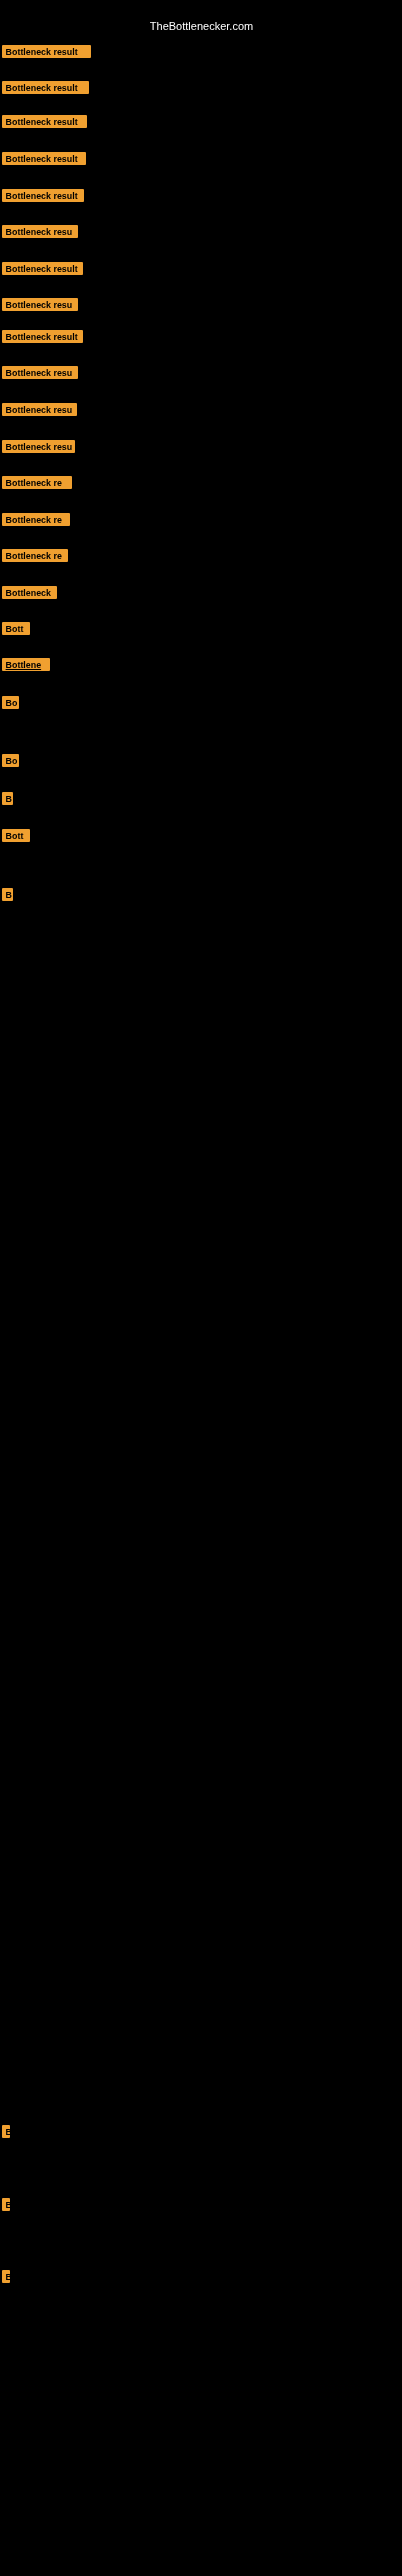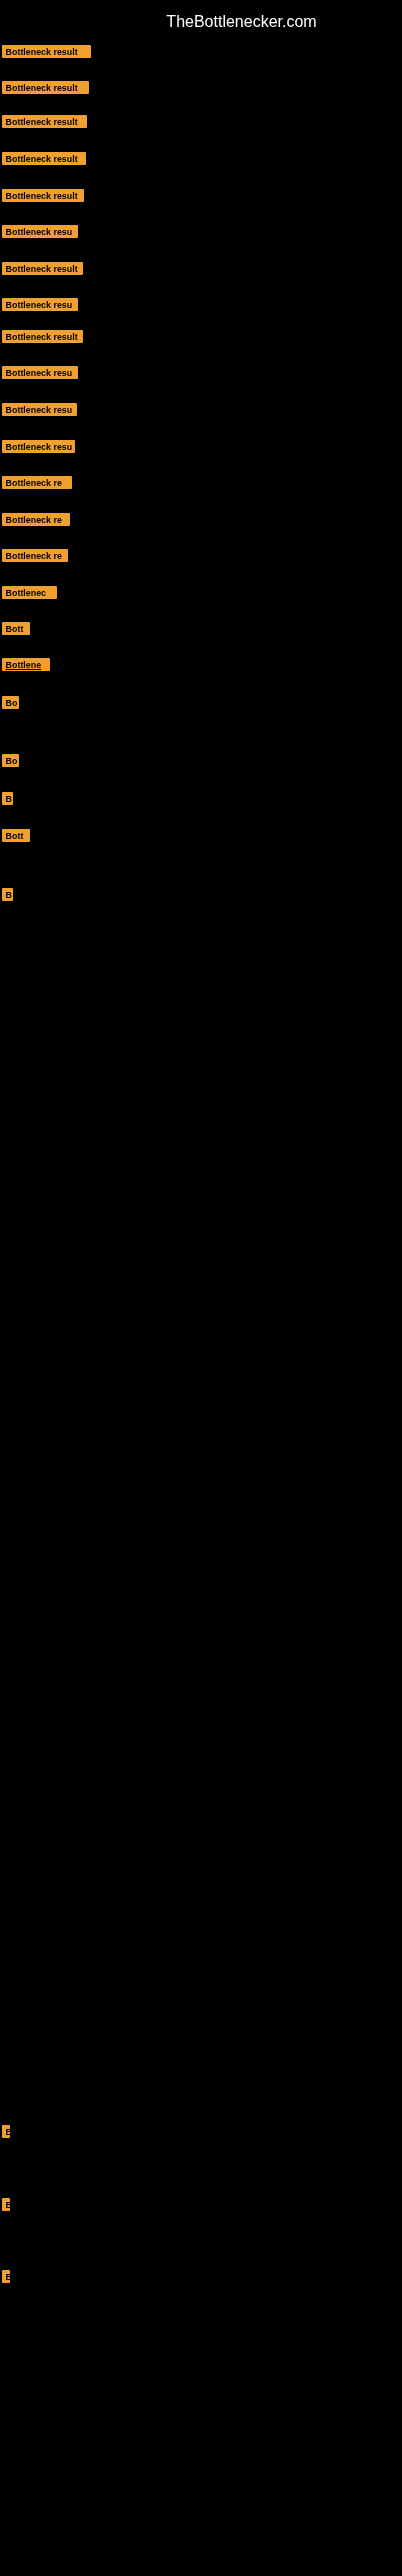--- a/index.html
+++ b/index.html
@@ -6,27 +6,26 @@
     body {
       background-color: #000;
       width: 403px;
       min-height: 2576px;
       font-family: Arial, sans-serif;
       position: relative;
       overflow-x: hidden;
     }
     .site-title {
       position: absolute;
-      top: 13px;
+      top: 20px;
       left: 50%;
       transform: translateX(-50%);
       color: #fff;
-      font-size: 16px;
+      font-size: 11px;
       white-space: nowrap;
-      margin-left: 40px;
     }
     .bottleneck-badge {
       position: absolute;
       background-color: #f0a030;
       color: #000;
       font-size: 8.9px;
       font-weight: bold;
       padding: 1.6px 4px;
       border-radius: 1px;
       white-space: nowrap;
@@ -47,21 +46,21 @@
     <div class="bottleneck-badge" style="top: 225px; left: 1.6px; width: 76px;">Bottleneck resu</div>
     <div class="bottleneck-badge" style="top: 262px; left: 1.6px; width: 81px;">Bottleneck result</div>
     <div class="bottleneck-badge" style="top: 298px; left: 1.6px; width: 76px;">Bottleneck resu</div>
     <div class="bottleneck-badge" style="top: 330px; left: 1.6px; width: 81px;">Bottleneck result</div>
     <div class="bottleneck-badge" style="top: 366px; left: 1.6px; width: 76px;">Bottleneck resu</div>
     <div class="bottleneck-badge" style="top: 403px; left: 1.6px; width: 75px;">Bottleneck resu</div>
     <div class="bottleneck-badge" style="top: 440px; left: 1.6px; width: 73px;">Bottleneck resu</div>
     <div class="bottleneck-badge" style="top: 476px; left: 1.6px; width: 70px;">Bottleneck re</div>
     <div class="bottleneck-badge" style="top: 513px; left: 1.6px; width: 68px;">Bottleneck re</div>
     <div class="bottleneck-badge" style="top: 549px; left: 1.6px; width: 66px;">Bottleneck re</div>
-    <div class="bottleneck-badge" style="top: 586px; left: 1.6px; width: 55px;">Bottlenec</div>
+    <div class="bottleneck-badge" style="top: 586px; left: 1.6px; width: 55px;">Bottleneck</div>
     <div class="bottleneck-badge" style="top: 622px; left: 1.6px; width: 28px;">Bott</div>
     <div class="bottleneck-badge" style="top: 658px; left: 1.6px; width: 48px; text-decoration: underline;">Bottlene</div>
     <div class="bottleneck-badge" style="top: 696px; left: 1.6px; width: 17.7px;">Bo</div>
     <div class="bottleneck-badge" style="top: 754px; left: 1.6px; width: 17.7px;">Bo</div>
     <div class="bottleneck-badge" style="top: 792px; left: 1.6px; width: 11.3px;">B</div>
     <div class="bottleneck-badge" style="top: 829px; left: 1.6px; width: 28px;">Bott</div>
     <div class="bottleneck-badge" style="top: 888px; left: 1.6px; width: 11.3px;">B</div>
     <div class="bottleneck-badge" style="top: 2125px; left: 1.6px; width: 6.4px;">B</div>
     <div class="bottleneck-badge" style="top: 2198px; left: 1.6px; width: 6.4px;">B</div>
     <div class="bottleneck-badge" style="top: 2270px; left: 1.6px; width: 6.4px;">B</div>

